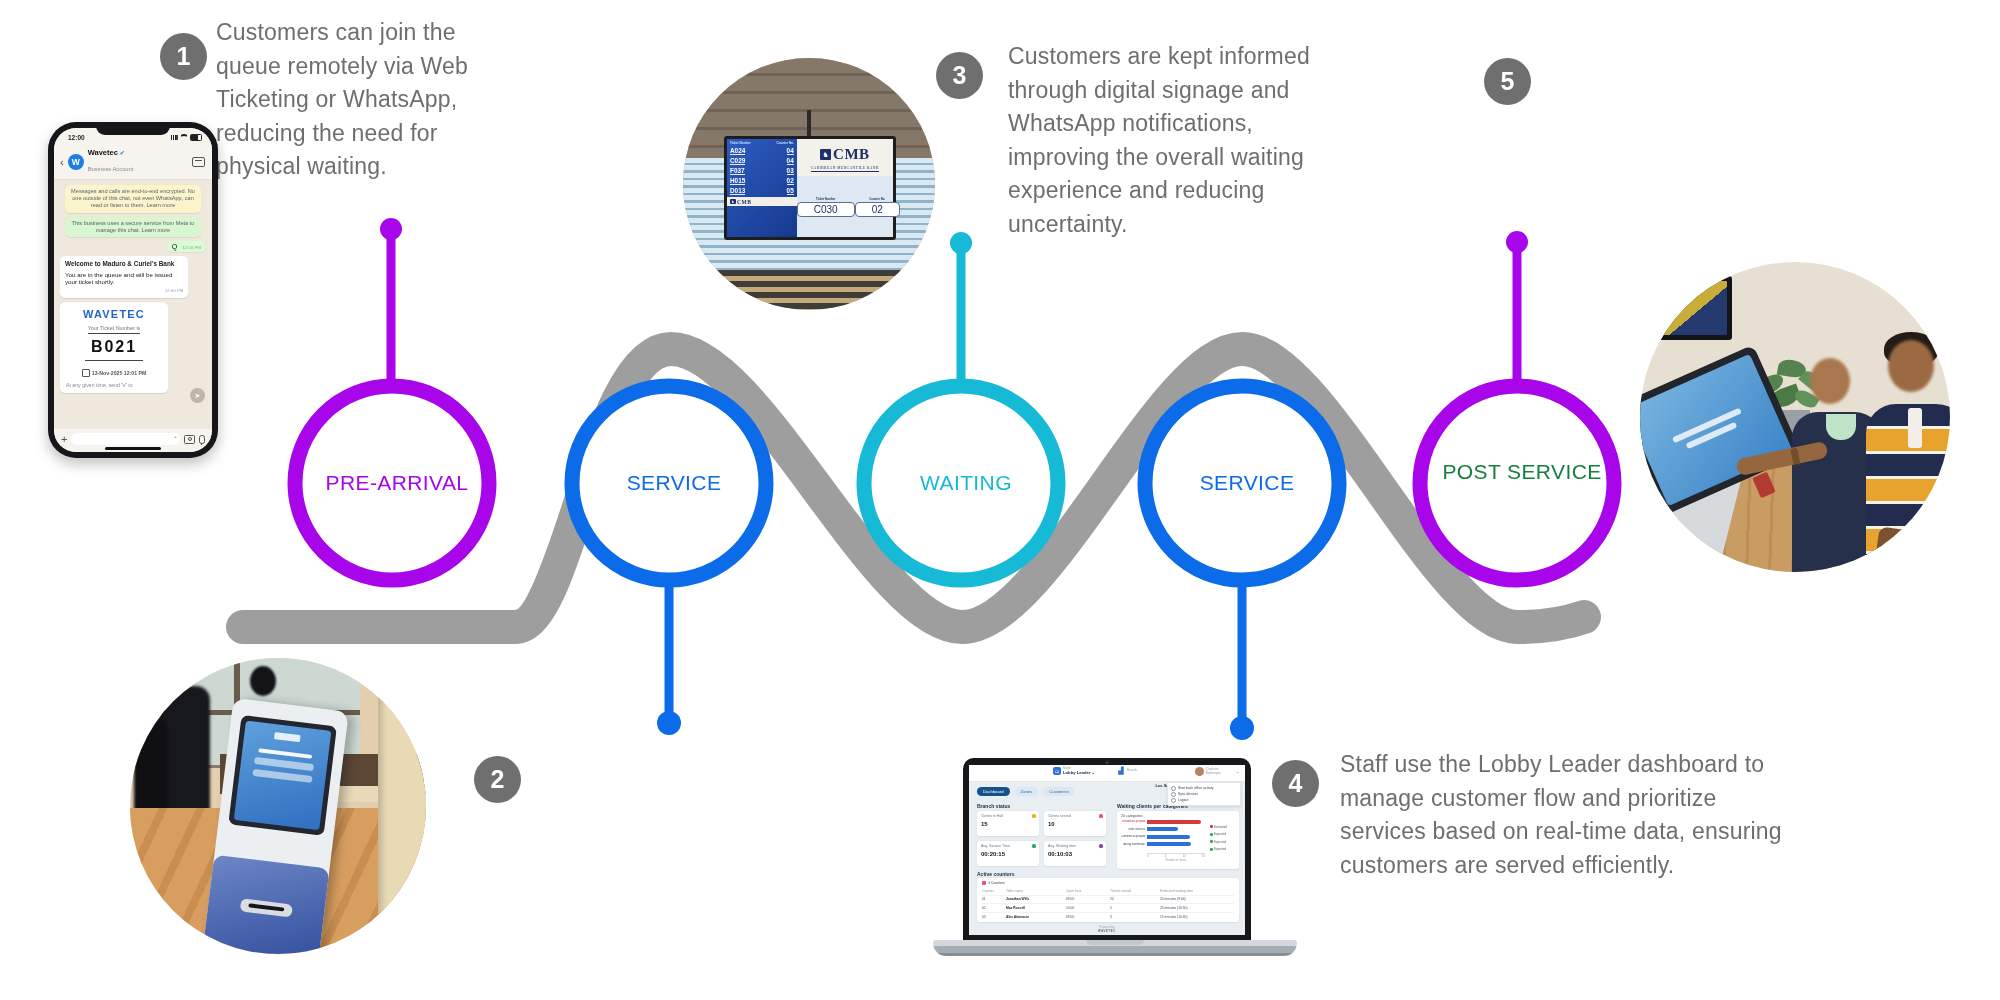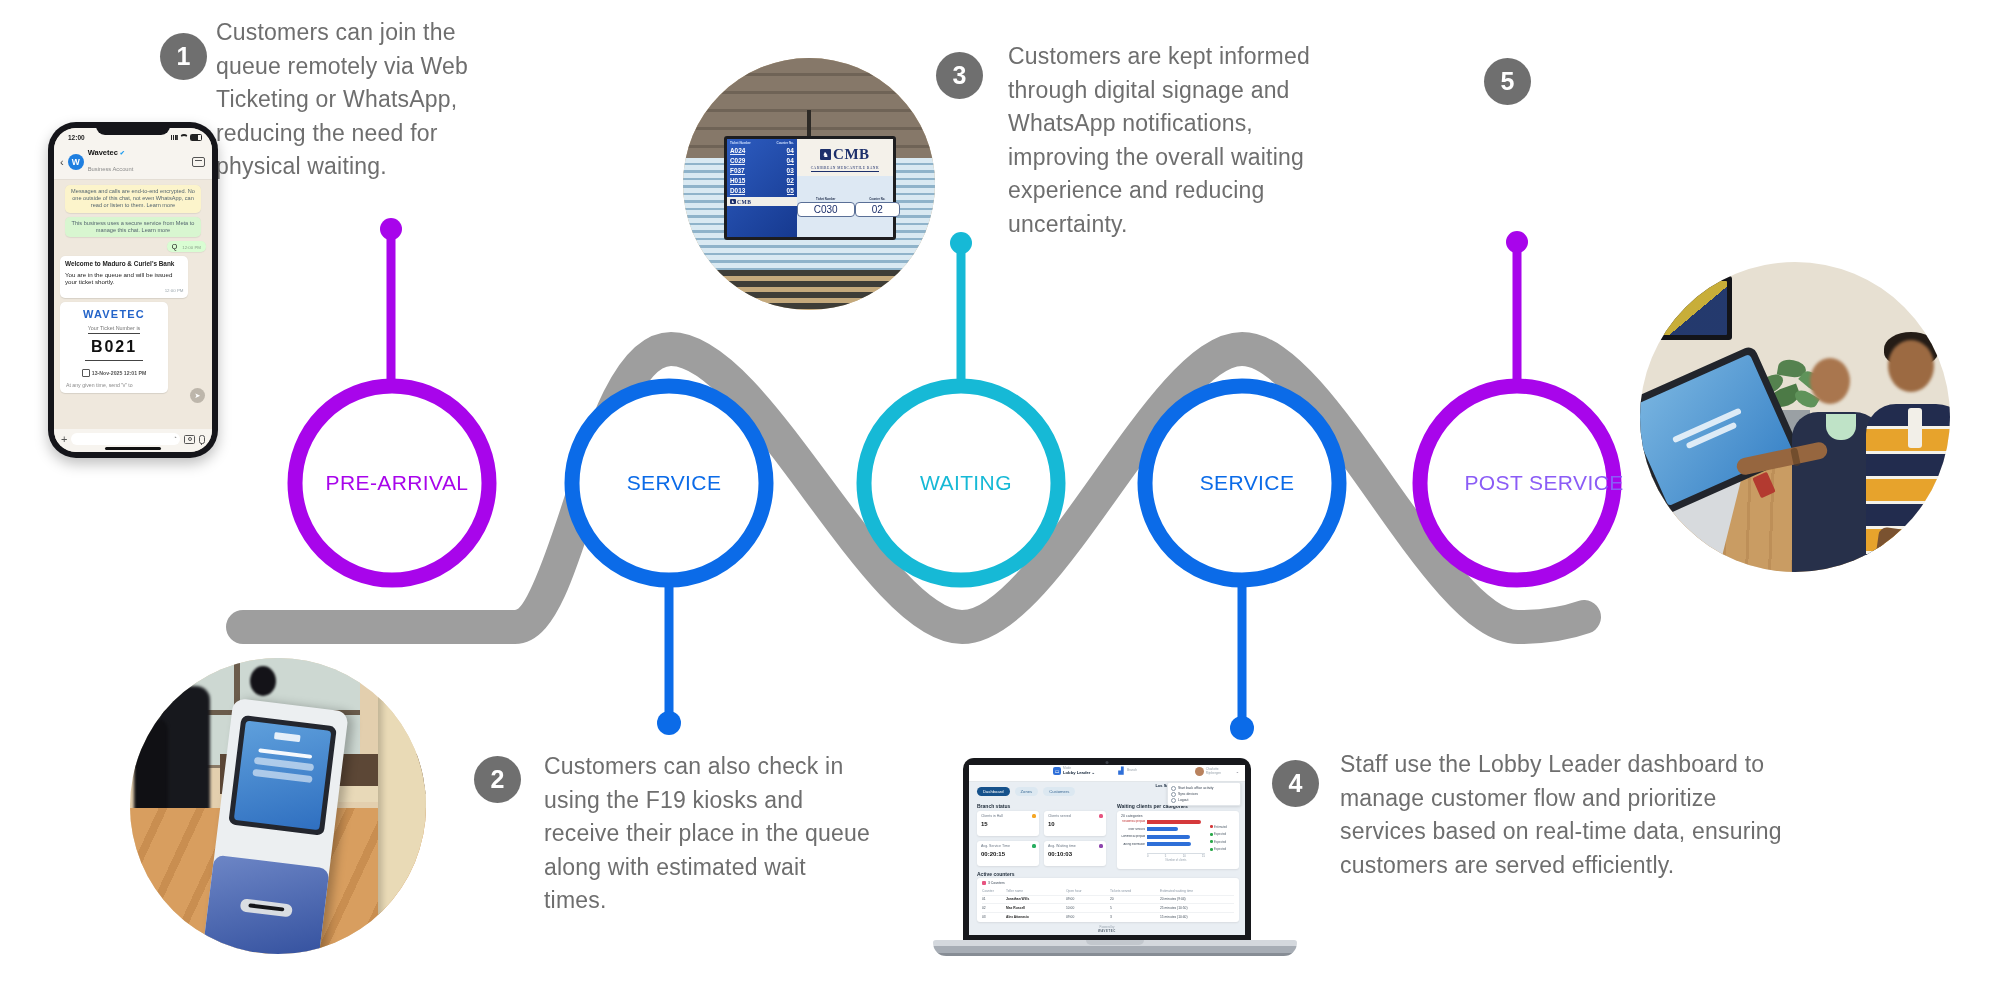--- a/index.html
+++ b/index.html
@@ -243,27 +243,26 @@
     <circle cx="669" cy="483" r="97" fill="#fff" stroke-width="15" stroke="#0B6BE8"></circle>
     <circle cx="961" cy="483" r="97" fill="#fff" stroke-width="15" stroke="#16B9D6"></circle>
     <circle cx="1242" cy="483" r="97" fill="#fff" stroke-width="15" stroke="#0B6BE8"></circle>
     <circle cx="1517" cy="483" r="97" fill="#fff" stroke-width="15" stroke="#A805EB"></circle>
   </svg>
 
   <div class="stage-label" style="left: 302px; top: 471px; color: rgb(168, 5, 235);">PRE-ARRIVAL</div>
   <div class="stage-label" style="left: 579px; top: 471px; color: rgb(11, 107, 232);">SERVICE</div>
   <div class="stage-label" style="left: 871px; top: 471px; color: rgb(22, 185, 214);">WAITING</div>
   <div class="stage-label" style="left: 1152px; top: 471px; color: rgb(11, 107, 232);">SERVICE</div>
-  <div class="stage-label" style="left: 1427px; top: 471px; color: #8b5cf6; margin-left: 22px;">POST SERVICE</div>
+  <div class="stage-label" style="left: 1427px; top: 460px; color: #15803d;">POST SERVICE</div>
 
   <div class="badge" style="left: 160px; top: 33px; background: rgb(111, 111, 111);">1</div>
   <div class="step-text" style="left:216px;top:16px;width:290px;">Customers can join the queue remotely via Web Ticketing or WhatsApp, reducing the need for physical waiting.</div>
 
   <div class="badge" style="left: 474px; top: 756px; background: rgb(111, 111, 111);">2</div>
-  <div class="step-text" style="left:544px;top:750px;width:330px;">Customers can also check in using the F19 kiosks and receive their place in the queue along with estimated wait times.</div>
 
   <div class="badge" style="left: 936px; top: 52px; background: rgb(111, 111, 111);">3</div>
   <div class="step-text" style="left:1008px;top:40px;width:350px;">Customers are kept informed through digital signage and WhatsApp notifications, improving the overall waiting experience and reducing uncertainty.</div>
 
   <div class="badge" style="left: 1272px; top: 760px; background: rgb(111, 111, 111);">4</div>
   <div class="step-text" style="left:1340px;top:748px;width:445px;">Staff use the Lobby Leader dashboard to manage customer flow and prioritize services based on real-time data, ensuring customers are served efficiently.</div>
 
   <div class="badge" style="left: 1484px; top: 58px; background: rgb(111, 111, 111);">5</div>
 
   <div class="phone">

